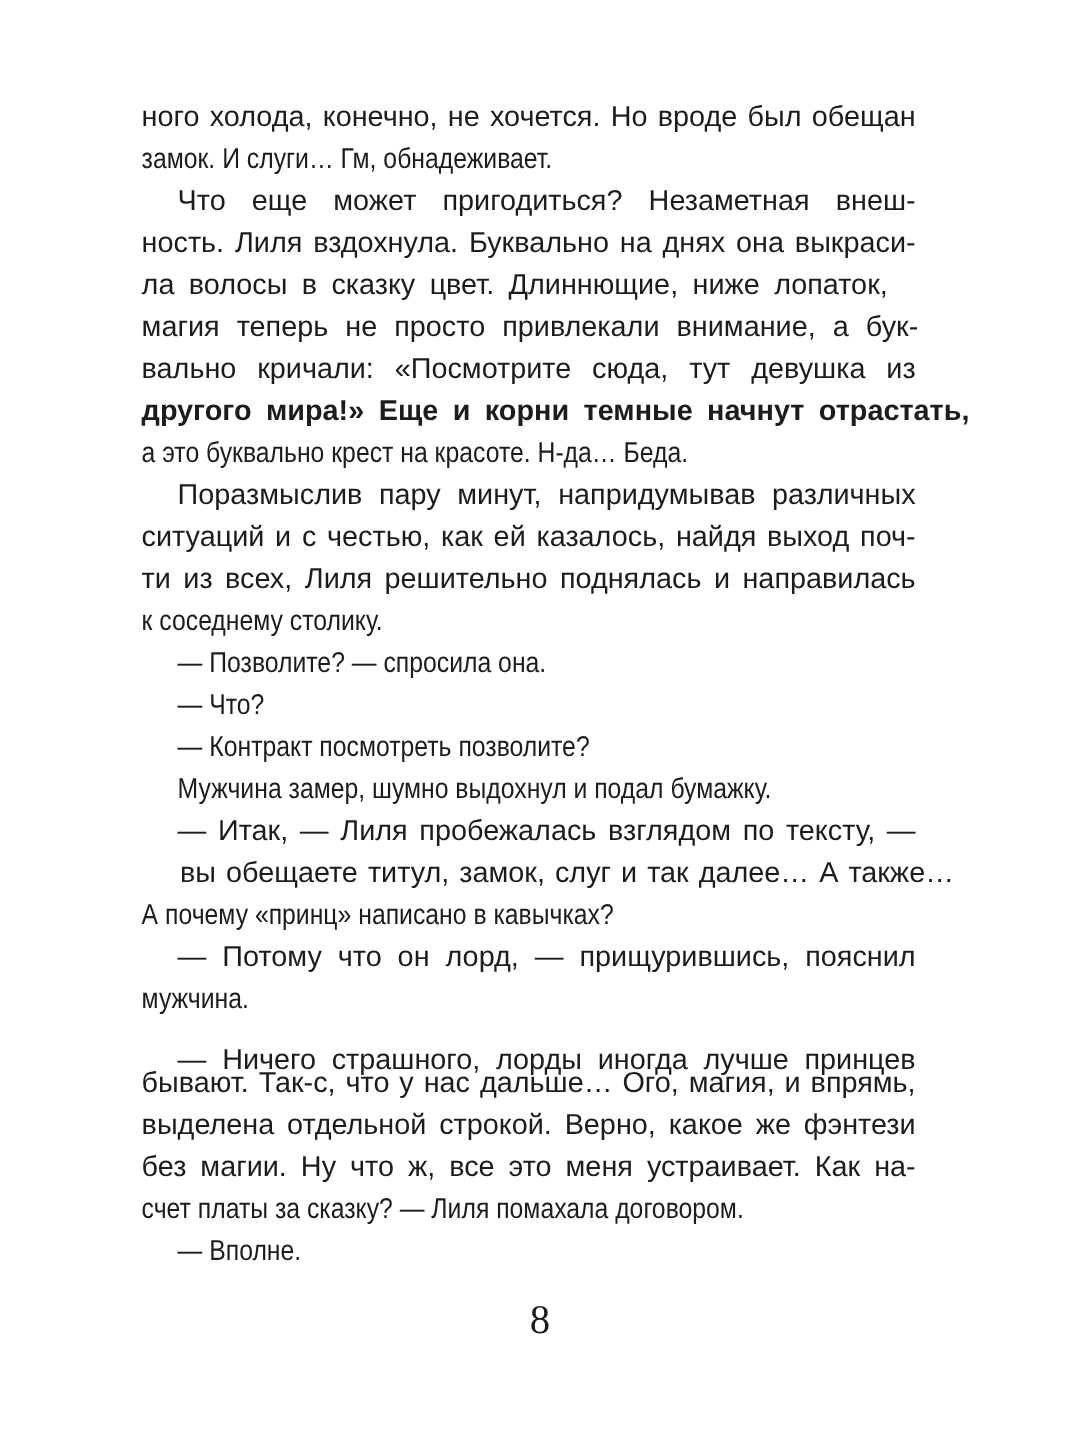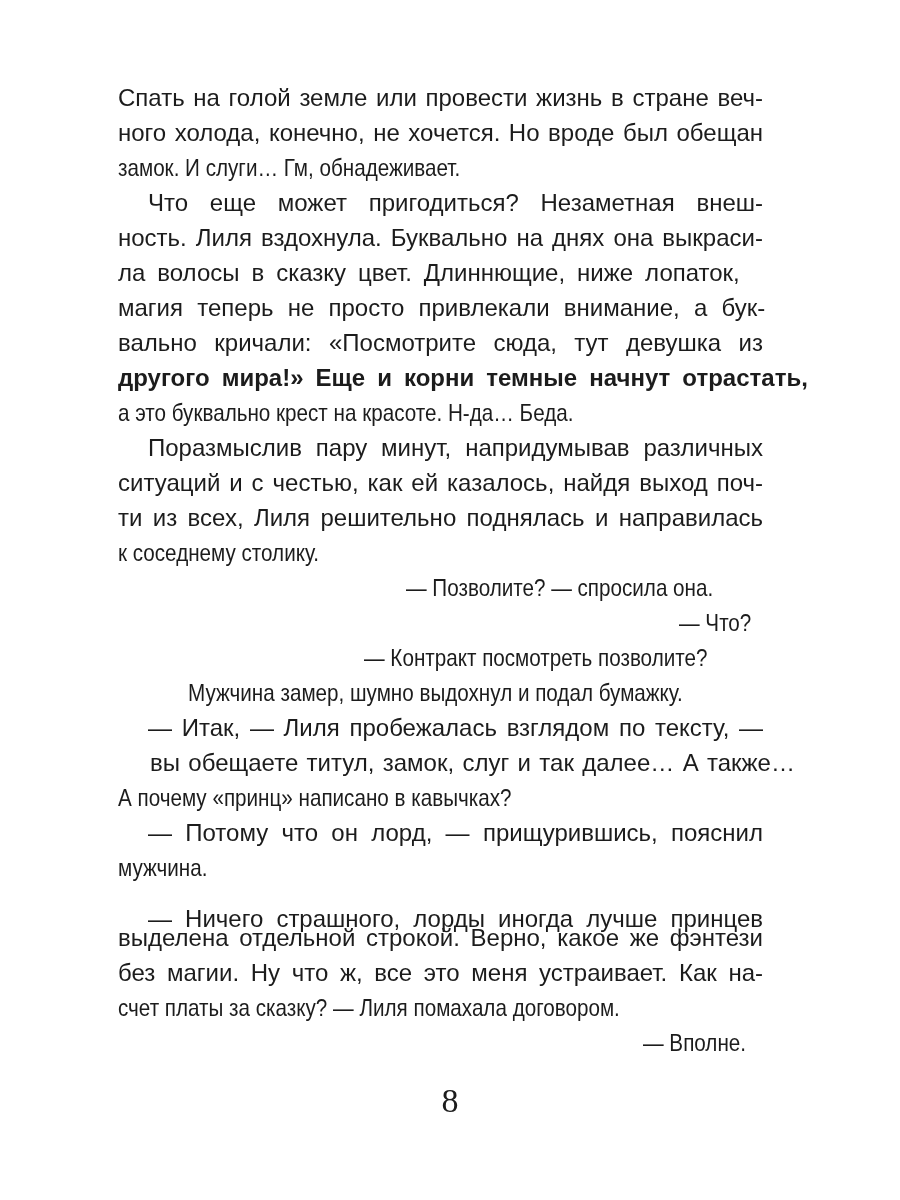--- a/index.html
+++ b/index.html
@@ -16,39 +16,38 @@
   }
   .line {
     font-family: "Liberation Sans", sans-serif;
     font-size: 24px;
     color: #1c1c1c;
     height: 35px;
     line-height: 35px;
     white-space: nowrap;
     transform-origin: left center;
   }
-  .line.indent { padding-left: 30px; text-align: right; }
+  .line.indent { padding-left: 30px; }
   .line span.t { display: inline-block; }
   .page-number {
     position: absolute;
     left: 0; width: 900px;
     top: 1082px;
     text-align: center;
     font-family: "Liberation Serif", serif;
     font-size: 34px;
     color: #1c1c1c;
     padding-left: 0px;
     box-sizing: border-box;
   }
 </style>
 </head>
 <body>
 
 <div class="page">
-  <div class="line"><span class="t" style="transform-origin: left center; transform: scaleX(1); word-spacing: 2.02px;">Спать на голой земле или провести жизнь в стране веч-</span></div>
   <div class="line"><span class="t" style="transform-origin: left center; transform: scaleX(1); word-spacing: 1.88px;">ного холода, конечно, не хочется. Но вроде был обещан</span></div>
   <div class="line"><span class="t" style="transform-origin: left center; transform: scaleX(0.86);">замок. И слуги… Гм, обнадеживает.</span></div>
   <div class="line indent"><span class="t" style="transform-origin: left center; transform: scaleX(1); word-spacing: 15.09px;">Что еще может пригодиться? Незаметная внеш-</span></div>
   <div class="line"><span class="t" style="transform-origin: left center; transform: scaleX(1); word-spacing: 2.36px;">ность. Лиля вздохнула. Буквально на днях она выкраси-</span></div>
   <div class="line"><span class="t" style="transform-origin: left center; transform: scaleX(1); word-spacing: 5.3px;">ла волосы в сказку цвет. Длиннющие, ниже лопаток,</span></div>
   <div class="line"><span class="t" style="transform-origin: left center; transform: scaleX(1); word-spacing: 7.55px;">магия теперь не просто привлекали внимание, а бук-</span></div>
   <div class="line"><span class="t" style="transform-origin: left center; transform: scaleX(1); word-spacing: 10.74px;">вально кричали: «Посмотрите сюда, тут девушка из</span></div>
   <div class="line"><span class="t" style="transform-origin: left center; transform: scaleX(1); word-spacing: 5.38px; font-weight: bold;">другого мира!» Еще и корни темные начнут отрастать,</span></div>
   <div class="line"><span class="t" style="transform-origin: left center; transform: scaleX(0.86);">а это буквально крест на красоте. Н-да… Беда.</span></div>
   <div class="line indent"><span class="t" style="transform-origin: left center; transform: scaleX(1); word-spacing: 7.2px;">Поразмыслив пару минут, напридумывав различных</span></div>
@@ -58,19 +57,20 @@
   <div class="line indent"><span class="t" style="transform-origin: left center; transform: scaleX(0.86);">— Позволите? — спросила она.</span></div>
   <div class="line indent"><span class="t" style="transform-origin: left center; transform: scaleX(0.86);">— Что?</span></div>
   <div class="line indent"><span class="t" style="transform-origin: left center; transform: scaleX(0.86);">— Контракт посмотреть позволите?</span></div>
   <div class="line indent"><span class="t" style="transform-origin: left center; transform: scaleX(0.86);">Мужчина замер, шумно выдохнул и подал бумажку.</span></div>
   <div class="line indent"><span class="t" style="transform-origin: left center; transform: scaleX(1); word-spacing: 3.03px;">— Итак, — Лиля пробежалась взглядом по тексту, —</span></div>
   <div class="line"><span class="t" style="transform-origin: left center; transform: scaleX(1); word-spacing: 1.68px; margin-left: 32px;">вы обещаете титул, замок, слуг и так далее… А также…</span></div>
   <div class="line"><span class="t" style="transform-origin: left center; transform: scaleX(0.86);">А почему «принц» написано в кавычках?</span></div>
   <div class="line indent"><span class="t" style="transform-origin: left center; transform: scaleX(1); word-spacing: 6.62px;">— Потому что он лорд, — прищурившись, пояснил</span></div>
   <div class="line"><span class="t" style="transform-origin: left center; transform: scaleX(0.86);">мужчина.</span></div>
   <div class="line indent"><span class="t" style="transform-origin: left center; transform: scaleX(1); word-spacing: 6.44px; margin-top: 16px;">— Ничего страшного, лорды иногда лучше принцев</span></div>
+  <div class="line"><span class="t" style="transform-origin: left center; transform: scaleX(1); word-spacing: 1.61px;">бывают. Так-с, что у нас дальше… Ого, магия, и впрямь,</span></div>
   <div class="line"><span class="t" style="transform-origin: left center; transform: scaleX(1); word-spacing: 4.02px;">выделена отдельной строкой. Верно, какое же фэнтези</span></div>
   <div class="line"><span class="t" style="transform-origin: left center; transform: scaleX(1); word-spacing: 5px;">без магии. Ну что ж, все это меня устраивает. Как на-</span></div>
   <div class="line"><span class="t" style="transform-origin: left center; transform: scaleX(0.86);">счет платы за сказку? — Лиля помахала договором.</span></div>
   <div class="line indent"><span class="t" style="transform-origin: left center; transform: scaleX(0.86);">— Вполне.</span></div>
 </div>
 
 <div class="page-number">8</div>
 
 </body></html>

